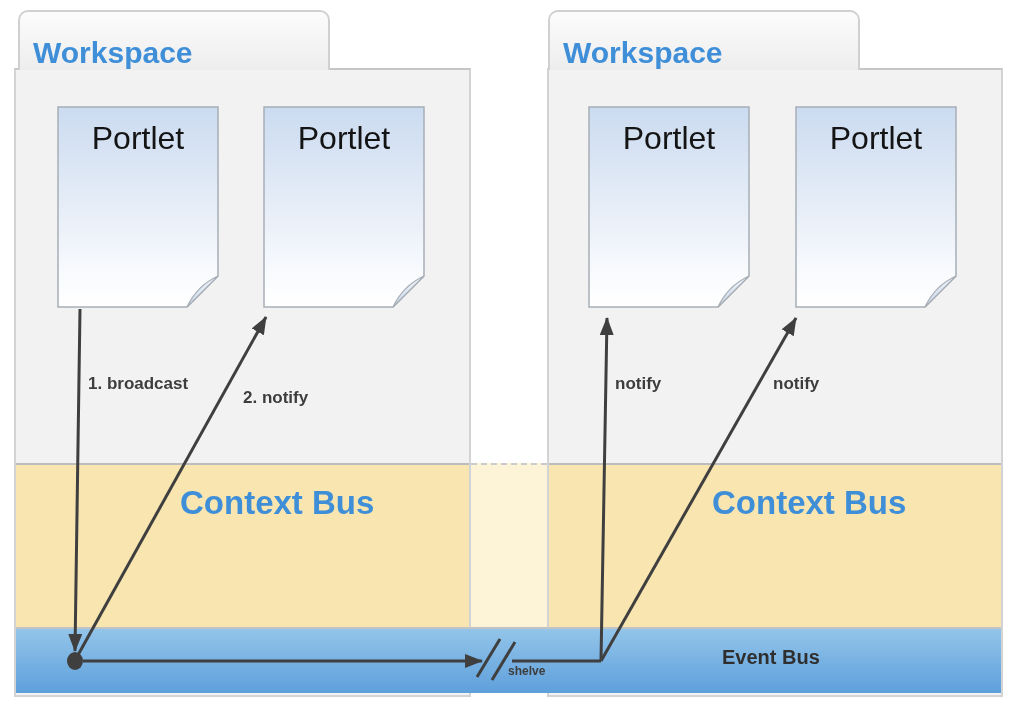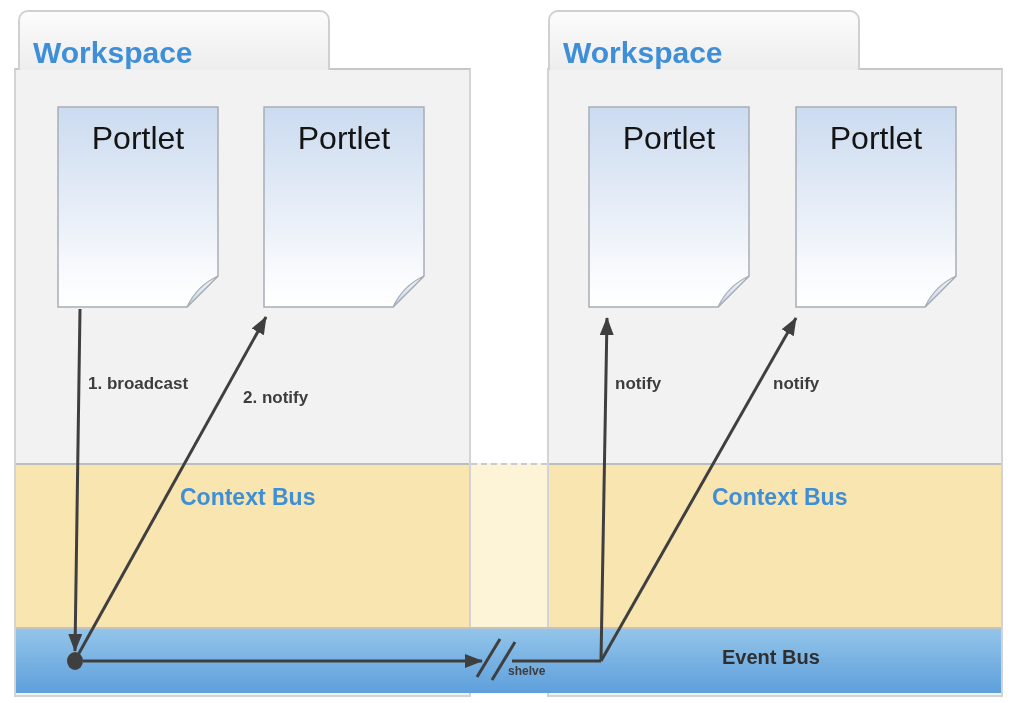--- a/index.html
+++ b/index.html
@@ -25,21 +25,21 @@
   
   .ctx{
     position:absolute;top:463px;height:164px;z-index:2;
     background:#f8e5b0;border-top:2px solid #bcbdbf;box-sizing:border-box;
   }
   .ctx-gap{
     position:absolute;top:463px;height:164px;z-index:2;
     background:#fdf3d6;border-top:2px dashed #cbcbcb;box-sizing:border-box;
   }
   .ctx-label{
-    position:absolute;z-index:4;font-size:23px;font-weight:bold;color:#3e8ed8;
+    position:absolute;z-index:4;font-size:33px;font-weight:bold;color:#3e8ed8;
   }
   
   .event-bus{
     position:absolute;left:16px;top:627px;width:985px;height:66px;z-index:3;
     background:linear-gradient(#93c5e9,#5e9fdc);
     border-top:2px solid #c2c3c5;box-sizing:border-box;
   }
   .event-bus-label{
     position:absolute;left:722px;top:646px;z-index:4;
     font-size:20px;font-weight:bold;color:#2f2f2f;

